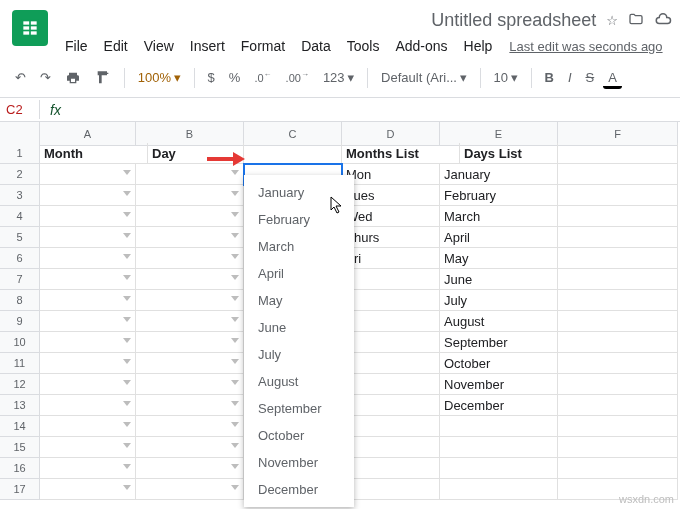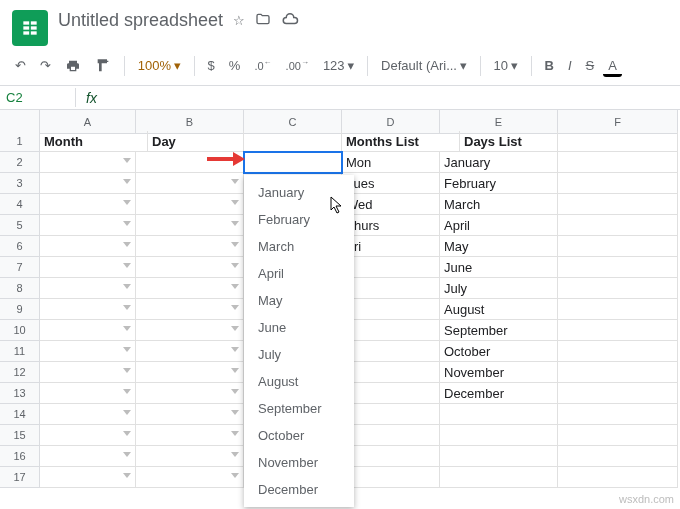--- a/index.html
+++ b/index.html
@@ -1,36 +1,36 @@
 <!DOCTYPE html>
 <html><head>
 <meta charset="utf-8">
 <style>
 * { box-sizing: border-box; margin: 0; padding: 0; }
 body { font-family: Arial, sans-serif; font-size: 13px; color: #202124; background: #fff; width: 680px; height: 509px; overflow: hidden; position: relative; }
 .header { padding: 6px 8px 0 8px; display: flex; align-items: flex-start; }
 .logo { width: 36px; height: 36px; background: #0f9d58; border-radius: 4px; margin: 4px 10px 0 4px; display: flex; align-items: center; justify-content: center; }
 .logo svg { width: 20px; height: 20px; }
 .title-area { flex: 1; }
-.title-row { display: flex; align-items: center; gap: 10px; height: 28px; }
+.title-row { display: flex; align-items: center; gap: 10px; height: 28px; justify-content: flex-end; }
 .doc-title { font-size: 18px; color: #5f6368; }
 .title-icon { color: #5f6368; cursor: pointer; }
 .menu-row { display: flex; gap: 2px; align-items: center; height: 24px; font-size: 14px; color: #202124; }
 .menu-item { padding: 3px 7px; cursor: pointer; border-radius: 3px; }
 .last-edit { color: #5f6368; text-decoration: underline; margin-left: 8px; font-size: 13px; }
 .toolbar { display: flex; align-items: center; gap: 4px; padding: 4px 10px; border-bottom: 1px solid #dadce0; height: 40px; }
 .tbtn { padding: 4px 5px; color: #5f6368; cursor: pointer; border-radius: 3px; display: flex; align-items: center; }
 .tsep { width: 1px; height: 20px; background: #dadce0; margin: 0 4px; }
 .tdd { display: flex; align-items: center; gap: 3px; padding: 3px 5px; color: #5f6368; font-size: 13px; cursor: pointer; }
 .zoom { color: #a16207; }
 .bold { font-weight: bold; }
 .ital { font-style: italic; }
 .strike { text-decoration: line-through; }
 .namebox-row { display: flex; align-items: center; border-bottom: 1px solid #dadce0; height: 24px; }
-.namebox { width: 76px; padding: 2px 6px; font-size: 13px; color: #15803d; border-right: 1px solid #dadce0; }
+.namebox { width: 40px; padding: 2px 6px; font-size: 13px; color: #b91c1c; border-right: 1px solid #dadce0; }
 .fx { font-style: italic; color: #14532d; padding: 0 10px; font-size: 14px; }
 .grid { position: relative; }
 .row { display: flex; height: 21px; }
 .rownum { width: 40px; min-width: 40px; background: #f8f9fa; border-right: 1px solid #dadce0; border-bottom: 1px solid #dadce0; display: flex; align-items: center; justify-content: center; font-size: 11px; color: #5f6368; }
 .corner { width: 40px; min-width: 40px; height: 24px; background: #f8f9fa; border-right: 1px solid #dadce0; border-bottom: 1px solid #dadce0; }
 .colhdr { height: 24px; background: #f8f9fa; border-right: 1px solid #dadce0; border-bottom: 1px solid #dadce0; display: flex; align-items: center; justify-content: center; font-size: 11px; color: #5f6368; }
 .cell { border-right: 1px solid #e0e0e0; border-bottom: 1px solid #e0e0e0; padding: 2px 4px; font-size: 13px; display: flex; align-items: center; position: relative; overflow: visible; white-space: nowrap; }
 .cA { width: 96px; min-width: 96px; }
 .cB { width: 108px; min-width: 108px; }
 .cC { width: 98px; min-width: 98px; }
@@ -67,20 +67,32 @@
         <svg width="16" height="16" viewBox="0 0 24 24" fill="none" stroke="#5f6368" stroke-width="2">
             <path d="M3 7v10a2 2 0 002 2h14a2 2 0 002-2V9a2 2 0 00-2-2h-8l-2-2H5a2 2 0 00-2 2z"></path>
           </svg>
       </span>
       <span class="title-icon">
         <svg width="18" height="18" viewBox="0 0 24 24" fill="none" stroke="#5f6368" stroke-width="2">
             <path d="M18 10h-1a5 5 0 00-10 0 4 4 0 000 8h11a4 4 0 000-8z"></path>
           </svg>
       </span>
     </div>
+    <div class="menu-row" id="menu-row">
+        <span class="menu-item">File</span>
+        <span class="menu-item">Edit</span>
+        <span class="menu-item">View</span>
+        <span class="menu-item">Insert</span>
+        <span class="menu-item">Format</span>
+        <span class="menu-item">Data</span>
+        <span class="menu-item">Tools</span>
+        <span class="menu-item">Add-ons</span>
+        <span class="menu-item">Help</span>
+        <span class="last-edit">Last edit was seconds ago</span>
+      </div>
   </div>
 </div>
 
 <div class="toolbar">
   <span class="tbtn">↶</span>
   <span class="tbtn">↷</span>
   <span class="tbtn">
       <svg width="16" height="16" viewBox="0 0 24 24" fill="#5f6368">
         <path d="M19 8H5c-1 0-2 1-2 2v6h4v4h10v-4h4v-6c0-1-1-2-2-2zm-4 10H9v-5h6v5zm3-14H6v4h12V4z"></path>
       </svg>

